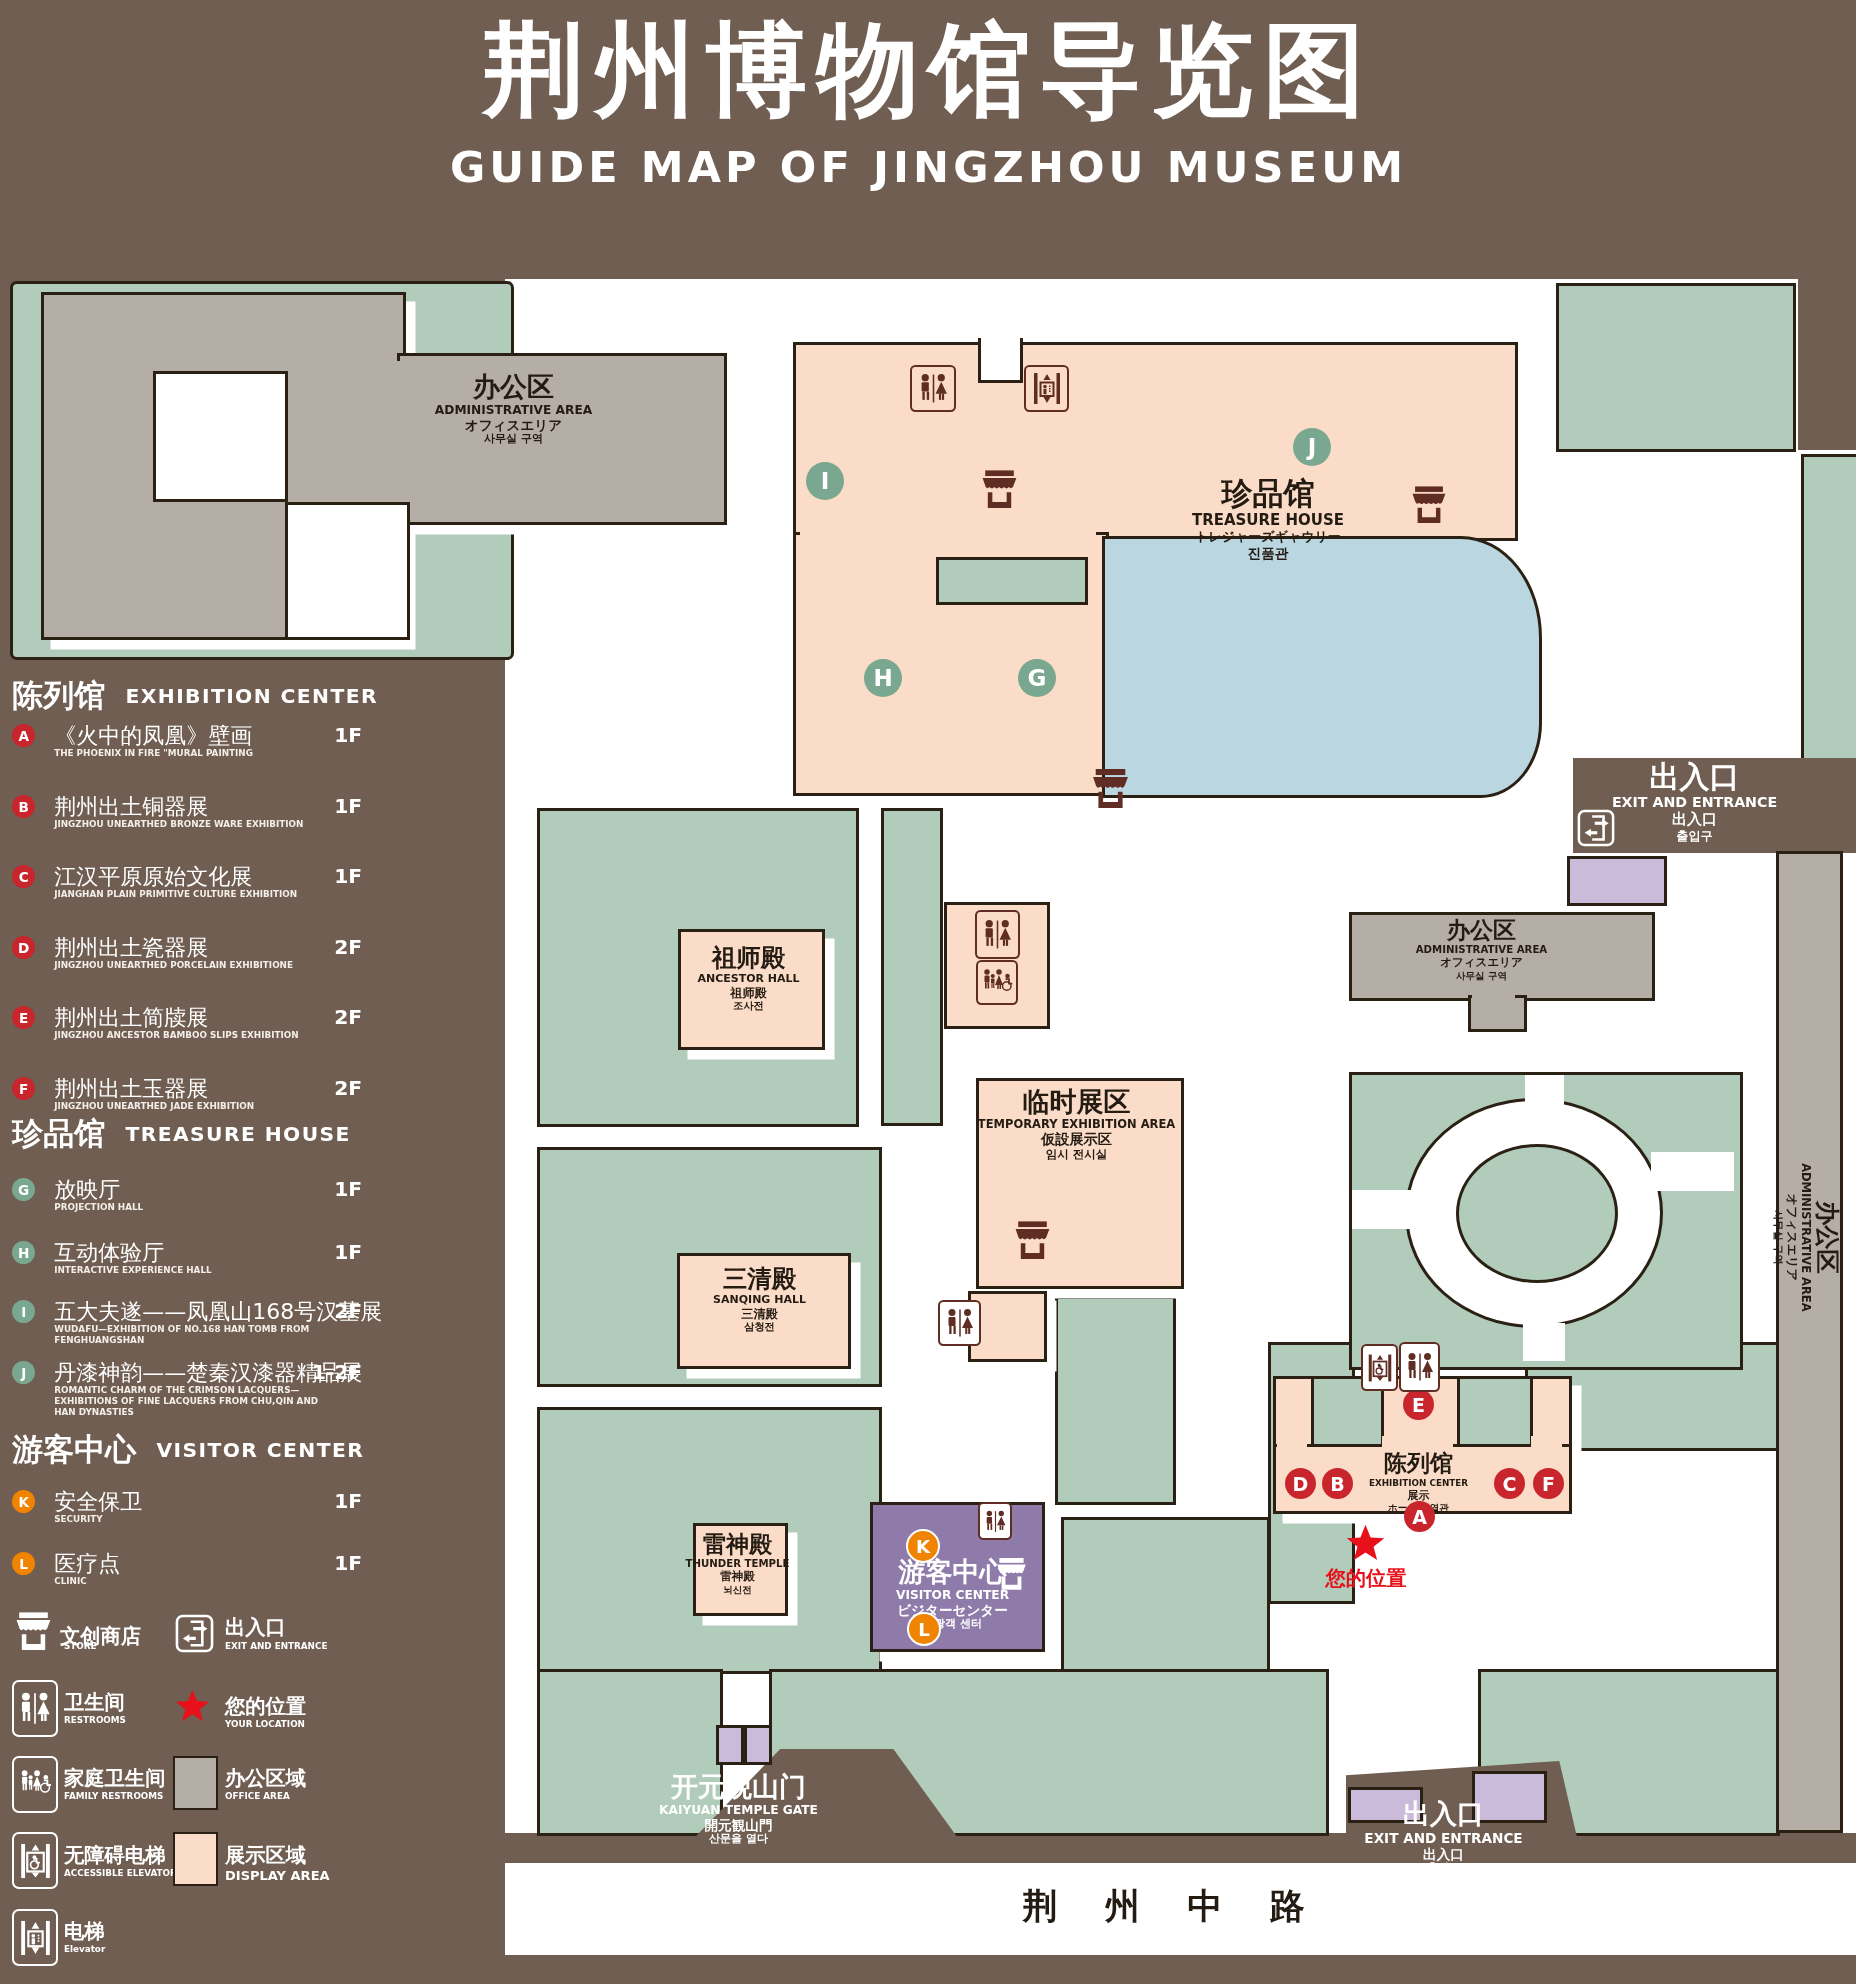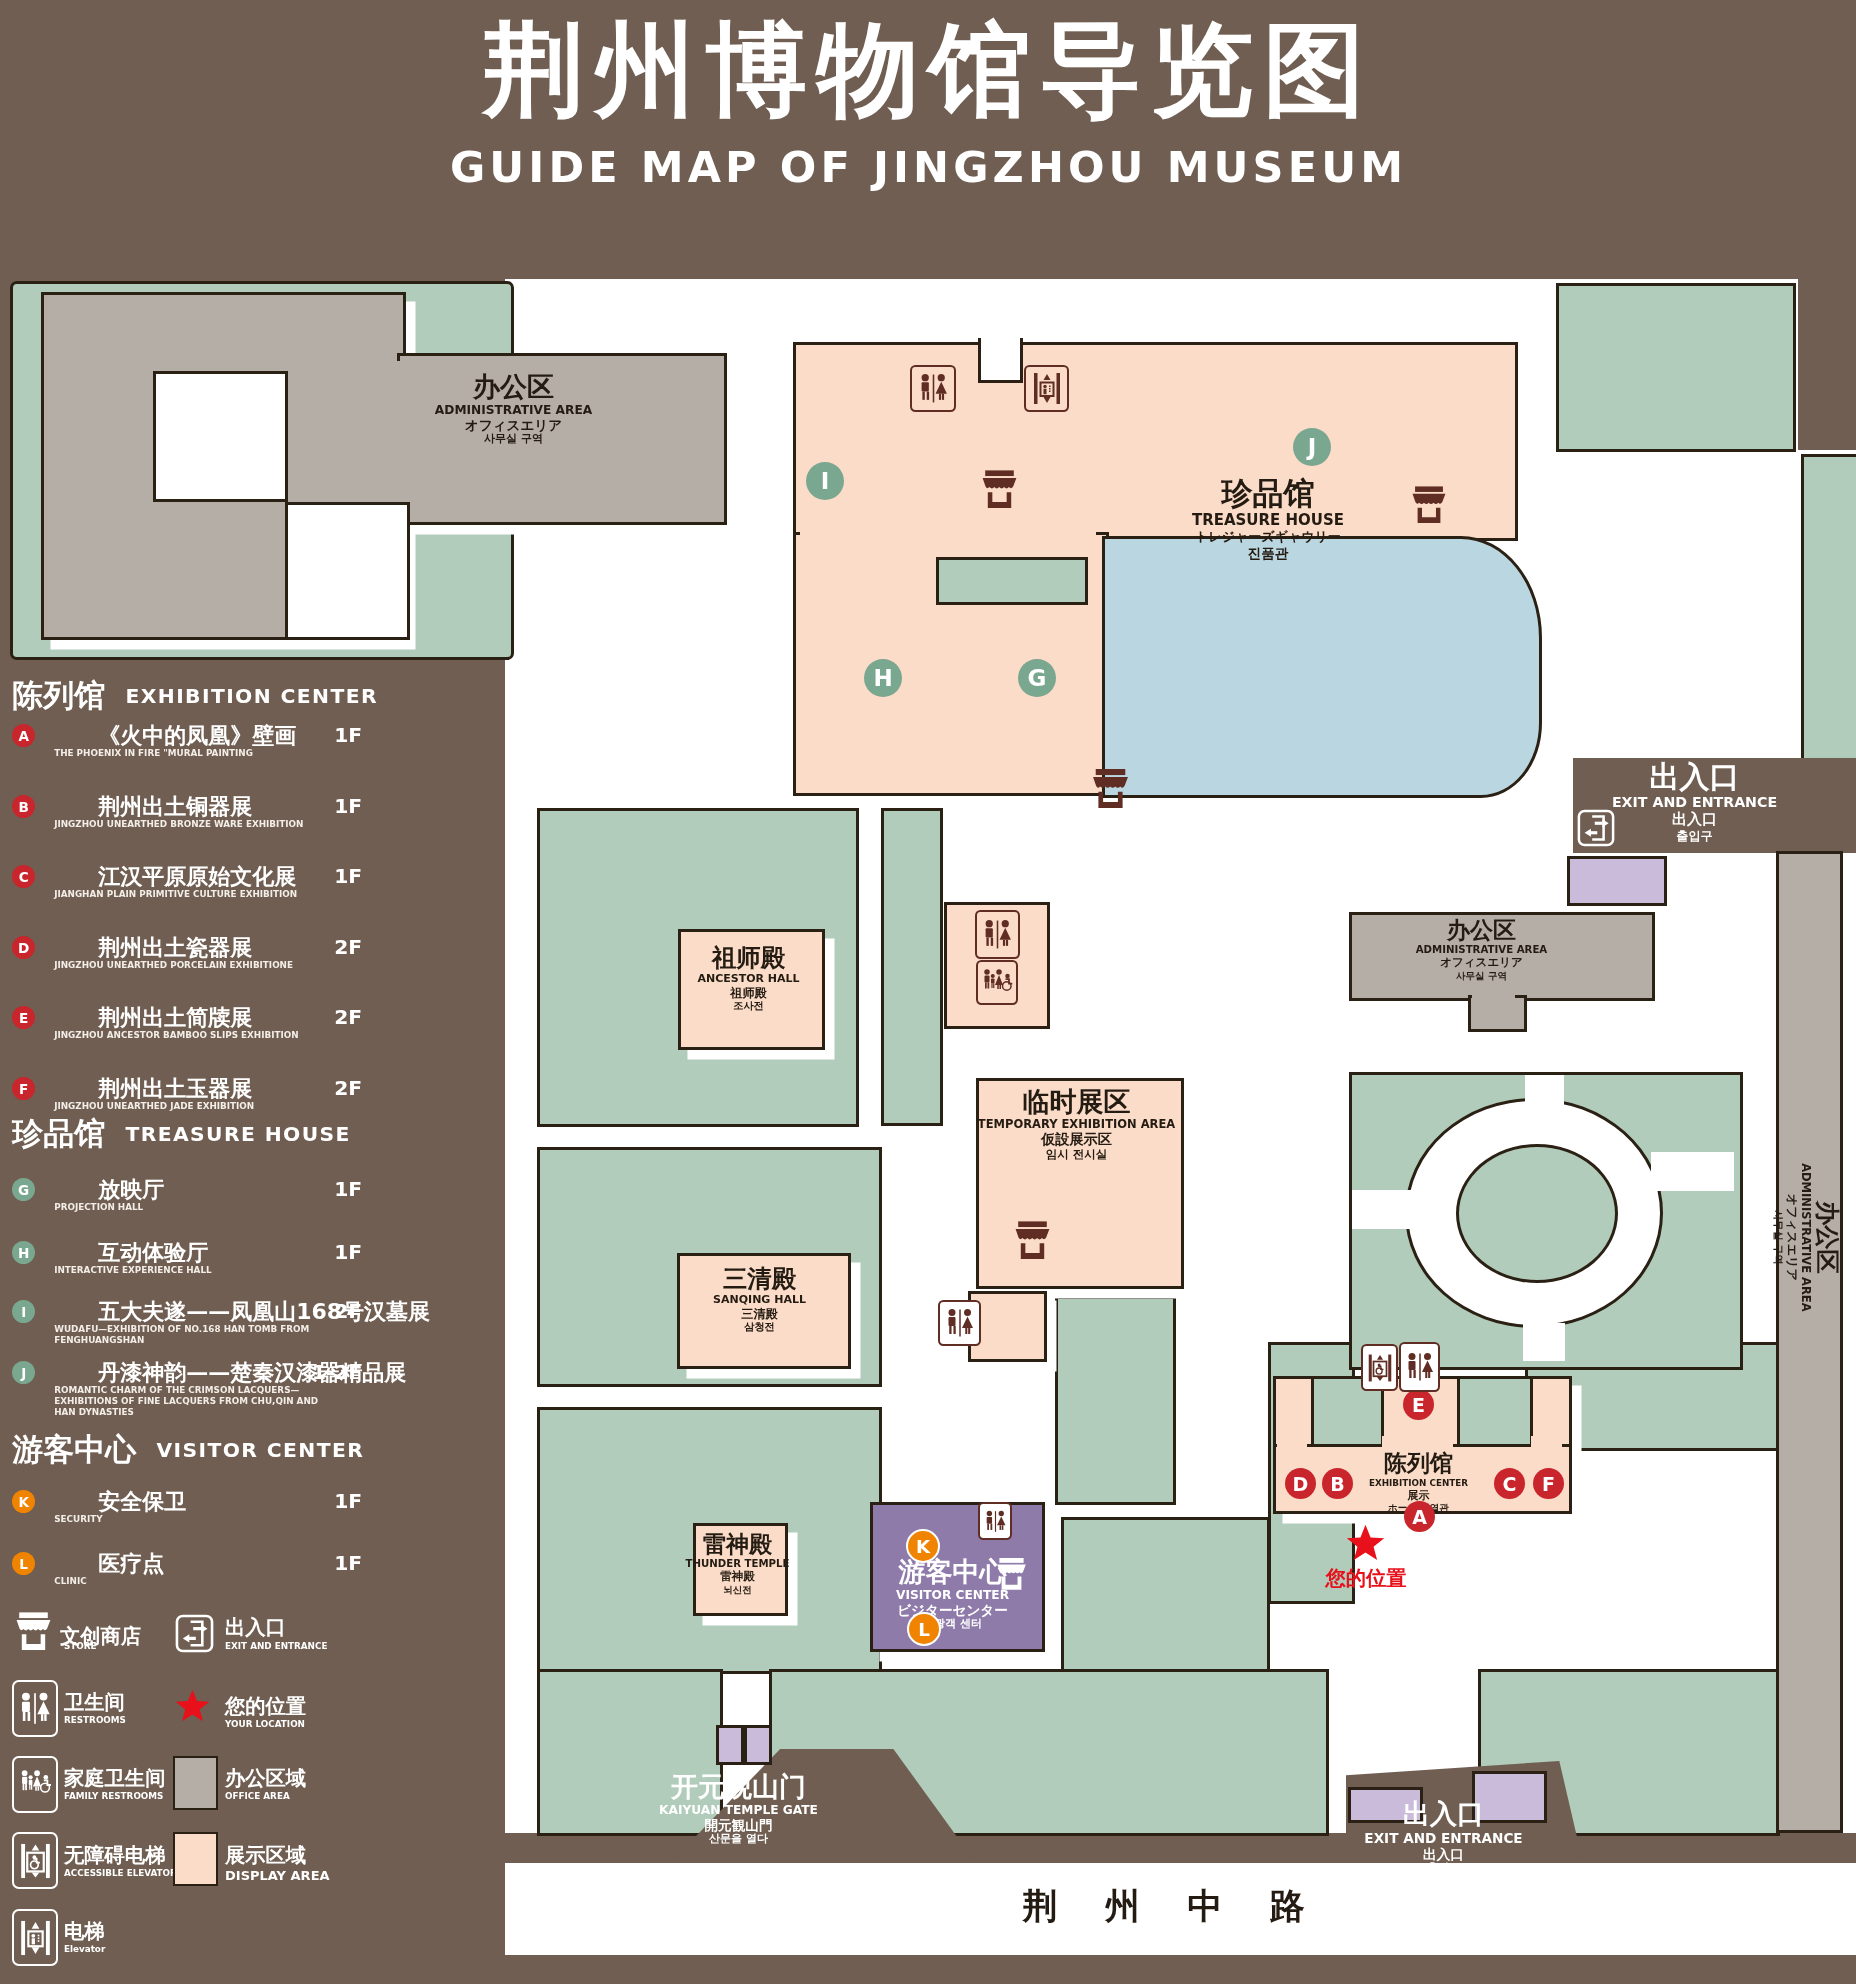--- a/index.html
+++ b/index.html
@@ -30,21 +30,21 @@
       align-items:center;justify-content:center;}
   .mk.red{background:#C9252C;}
   .mk.grn{background:#7AA78F;}
   .mk.org{background:#F08300;border:2.7px solid #fff;}
   .m56{width:38px;height:38px;font-size:23px;}
   .m46{width:31px;height:31px;font-size:19px;}
   .m44{width:30px;height:30px;font-size:18.3px;}
   .lbadge{width:23px;height:23px;border-radius:50%;display:inline-flex;align-items:center;
           justify-content:center;font-size:13.6px;font-weight:bold;color:#fff;}
   .legrow{position:absolute;left:12.2px;width:347px;}
-  .legtitle{position:absolute;left:42px;top:-2.7px;font-size:22px;font-weight:bold;color:#fff;white-space:nowrap;margin-left:44px;}
+  .legtitle{position:absolute;left:42px;top:-2.7px;font-size:22px;font-weight:normal;color:#fff;white-space:nowrap;}
   .legsub{position:absolute;left:42px;top:24.4px;width:281px;font-size:8.8px;font-weight:600;color:#F4EEE8;line-height:1.25;}
   .legfloor{position:absolute;left:286px;top:-1.4px;width:64px;text-align:right;font-size:20.3px;font-weight:bold;color:#fff;}
   .sech{position:absolute;left:12.2px;display:flex;align-items:center;gap:20.3px;color:#fff;}
   .sech .cn{font-size:31px;font-weight:bold;}
   .sech .en{font-size:20.3px;font-weight:bold;letter-spacing:1.4px;}
   .iconbox{position:absolute;display:flex;align-items:center;justify-content:center;}
   .wbox{border:2.7px solid #fff;border-radius:6.8px;}
   .mbox{border:2.7px solid #5F2D23;border-radius:5.4px;background:transparent;}
   .mbox.wbg{background:#fff;}
   svg.ic{display:block;}

